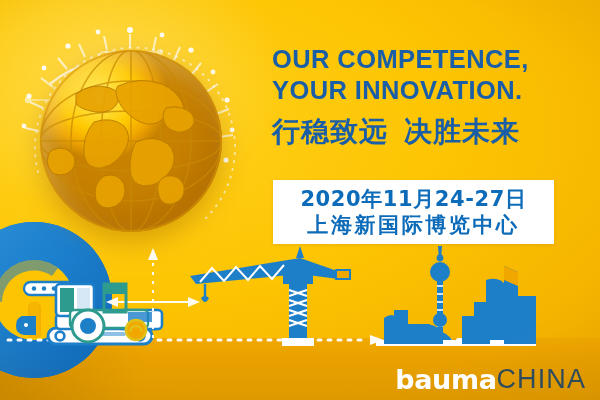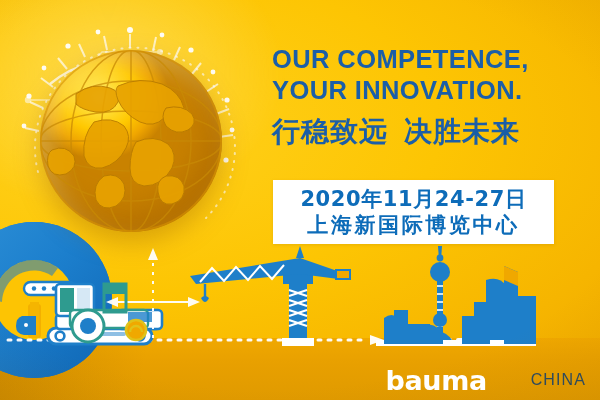--- a/index.html
+++ b/index.html
@@ -58,25 +58,25 @@
   .date-l1,.date-l2{color:#0D6CB9;font-weight:bold;font-size:21px;line-height:25px;
     letter-spacing:.6px;white-space:nowrap;
     font-family:"DejaVu Sans","Liberation Sans",sans-serif;}
   .date-l2{letter-spacing:2.6px;}
 
   
   .illus{position:absolute;left:0;top:240px;width:600px;height:120px;}
   .illus svg{display:block;}
 
   
-  .logo{position:absolute;right:14px;bottom:6px;display:flex;align-items:center;gap:7px;}
+  .logo{position:absolute;right:14px;bottom:6px;display:flex;align-items:flex-start;}
   .logo-bauma{font-size:27px;font-weight:bold;color:#FFFFFF;line-height:1;
     letter-spacing:-.4px;font-family:"DejaVu Sans","Liberation Sans",sans-serif;}
-  .logo-china{font-size:16px;color:#2F4B5C;line-height:1;letter-spacing:1.1px;
-    padding-bottom:1px;margin-left:37px;}
+  .logo-china{font-size:27px;color:#2F4B5C;line-height:1;letter-spacing:1.1px;
+    padding-bottom:1px;}
 </style>
 </head>
 <body>
 
 <div class="stage">
 
   <div class="bg-base"></div>
   <div class="bg-sheen"></div>
   <div class="bg-bottom"></div>
 

